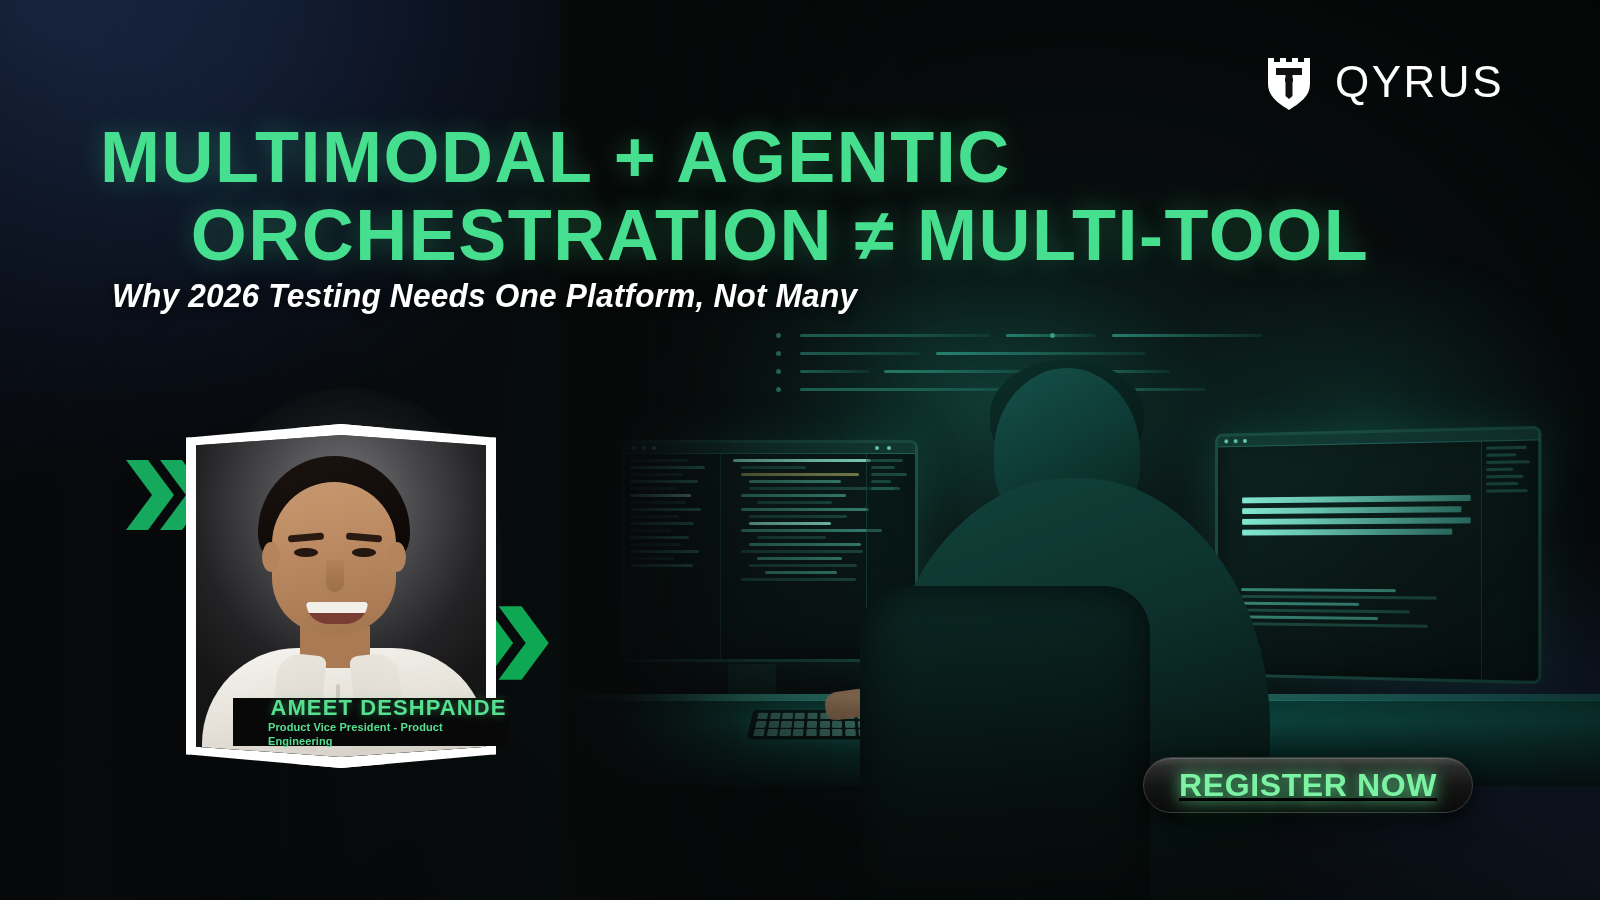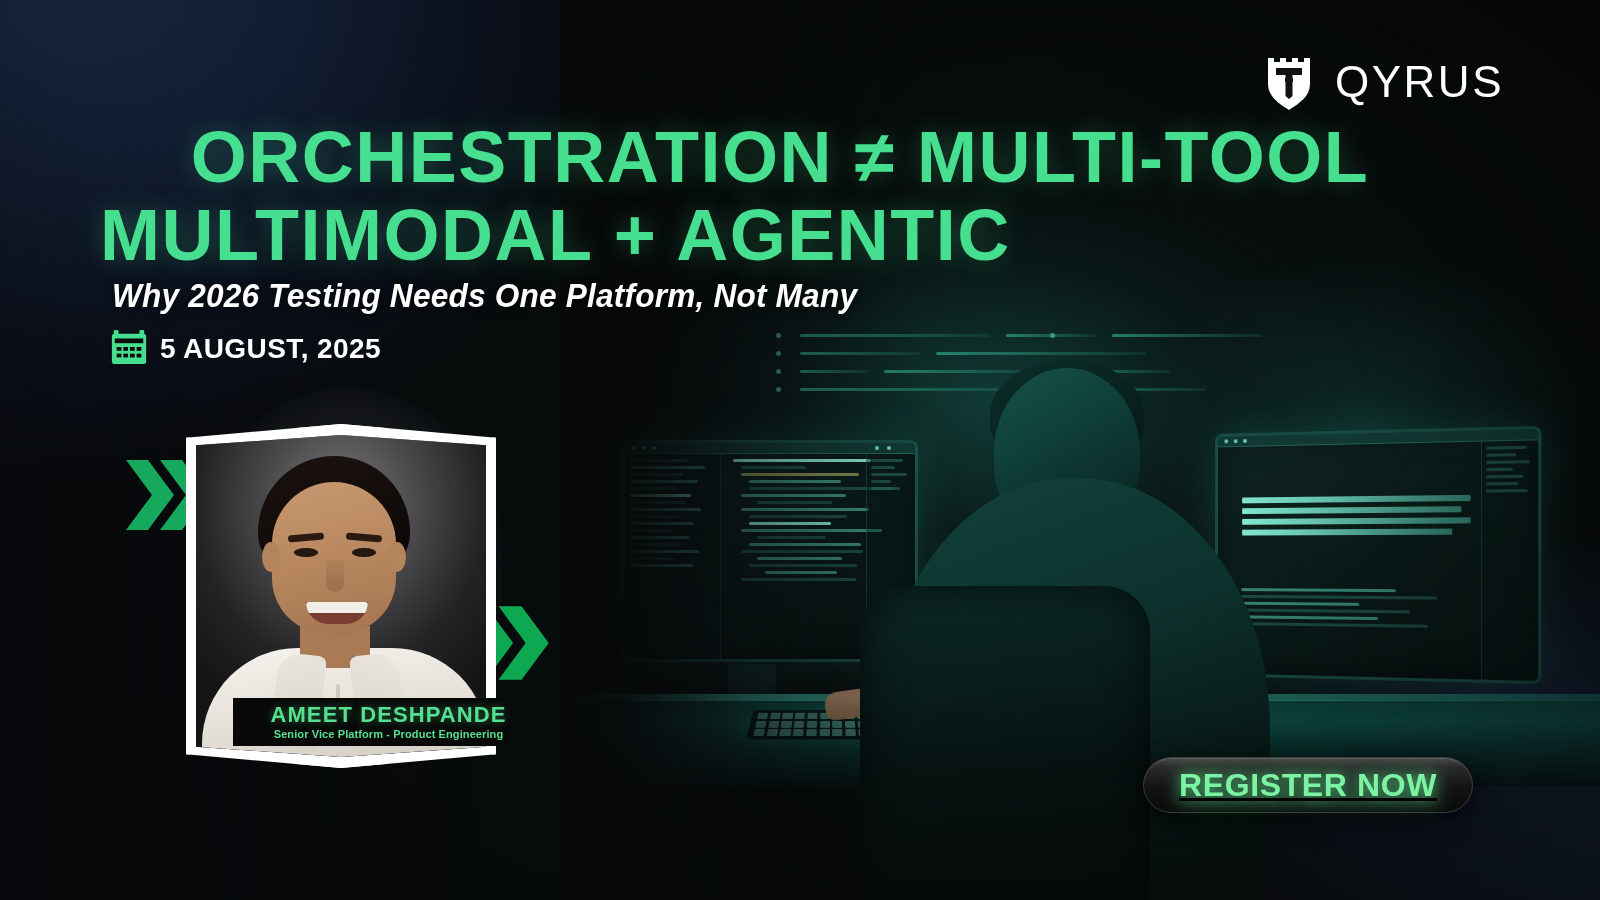--- a/index.html
+++ b/index.html
@@ -552,48 +552,27 @@
       <svg viewBox="0 0 48 56" width="48" height="56" aria-hidden="true">
         <path d="M3 4 h6 v4 h6 v-4 h6 v4 h6 v-4 h6 v4 h6 v-4 h6 v26 c0 12 -10 19 -21 26 C13 49 3 42 3 30 Z" fill="#ffffff"></path>
         <path d="M11 14 h26 v7 h-9.5 v21 l-3.5 3 -3.5 -3 v-21 H11 Z" fill="#111111"></path>
         <rect x="20" y="24" width="8" height="4" fill="#111111"></rect>
       </svg>
     </span>
     <span class="logo-text">QYRUS</span>
   </div>
 
   <div class="headline">
+    <div class="line line1">MULTIMODAL + AGENTIC</div>
     <div class="line line2">ORCHESTRATION ≠ MULTI-TOOL</div>
-    <div class="line line1">MULTIMODAL + AGENTIC</div>
   </div>
 
   <div class="subtitle">Why 2026 Testing Needs One Platform, Not Many</div>
 
   <div class="meta">
-    <div class="meta-item">
-      <span>
-        <svg viewBox="0 0 40 40" width="38" height="38" aria-hidden="true">
-          <rect x="4" y="2" width="5" height="7" rx="1.5" fill="#45df8f"></rect>
-          <rect x="31" y="2" width="5" height="7" rx="1.5" fill="#45df8f"></rect>
-          <rect x="2" y="6" width="36" height="32" rx="3" fill="#45df8f"></rect>
-          <rect x="5" y="11" width="30" height="5" fill="#0a0c0d"></rect>
-          <g fill="#0a0c0d">
-            <rect x="7" y="20" width="5" height="4"></rect>
-            <rect x="14" y="20" width="5" height="4"></rect>
-            <rect x="21" y="20" width="5" height="4"></rect>
-            <rect x="28" y="20" width="5" height="4"></rect>
-            <rect x="7" y="27" width="5" height="4"></rect>
-            <rect x="14" y="27" width="5" height="4"></rect>
-            <rect x="21" y="27" width="5" height="4"></rect>
-            <rect x="28" y="27" width="5" height="4"></rect>
-          </g>
-        </svg>
-      </span>
-      <span class="meta-text">5 AUGUST, 2025</span>
-    </div>
 
     <div class="meta-gap"></div>
 
   </div>
 
   <div class="chevrons chev-left">
     <svg viewBox="0 0 118 86" width="118" height="86" aria-hidden="true">
       <path d="M2 8  L24 8  L50 43 L24 78 L2 78  L28 43 Z" fill="#16a85c"></path>
       <path d="M36 8 L58 8  L84 43 L58 78 L36 78 L62 43 Z" fill="#16a85c"></path>
       <path d="M70 8 L92 8  L118 43 L92 78 L70 78 L96 43 Z" fill="#16a85c"></path>
@@ -628,20 +607,20 @@
           <div class="p-teeth"></div>
         </div>
       <div class="p-hood-fold-l"></div>
       <div class="p-hood-fold-r"></div>
       <div class="p-string"></div>
     </div>
   </div>
 
   <div class="nameplate">
     <div class="nm">AMEET DESHPANDE</div>
-    <div class="rl">Senior Vice Platform - Product Engineering</div>
+    <div class="rl">Product Vice President - Product Engineering</div>
   </div>
 
   <div class="cta">
     <span>REGISTER NOW</span>
   </div>
 
 </div>
 
 </body></html>

